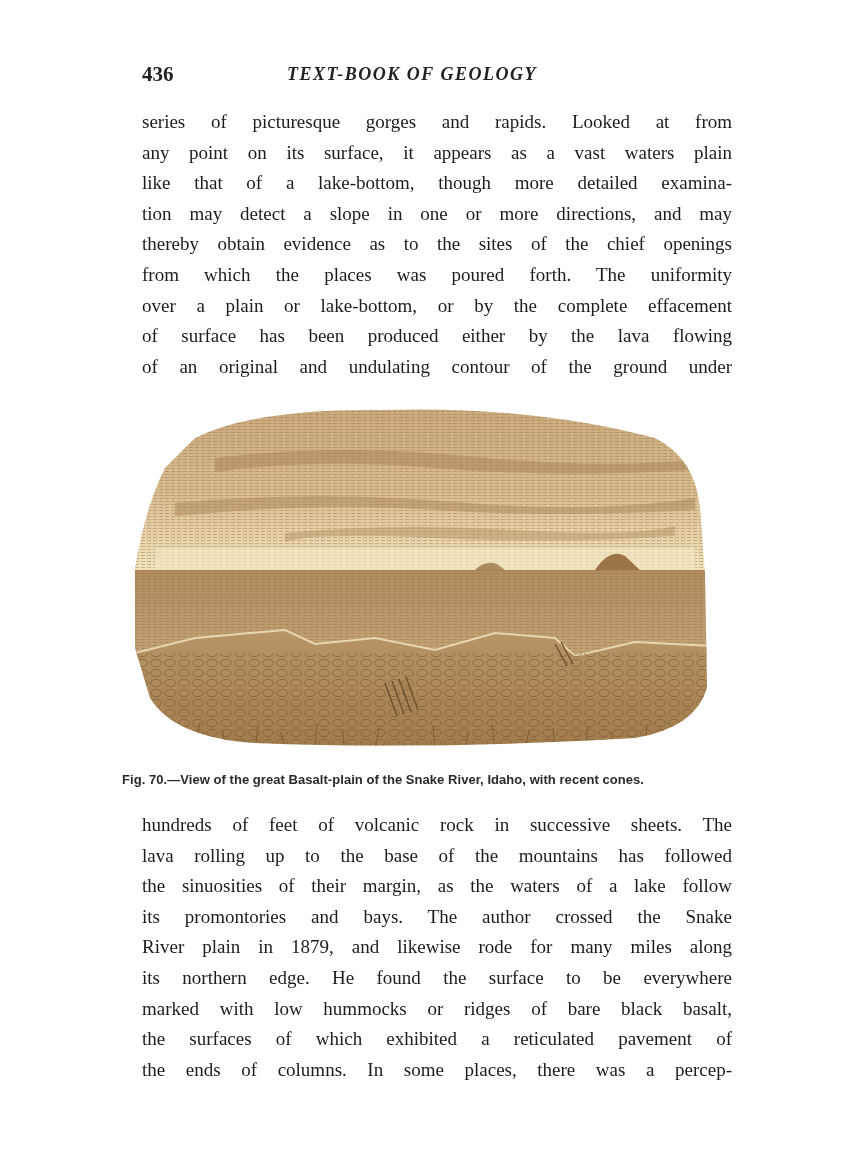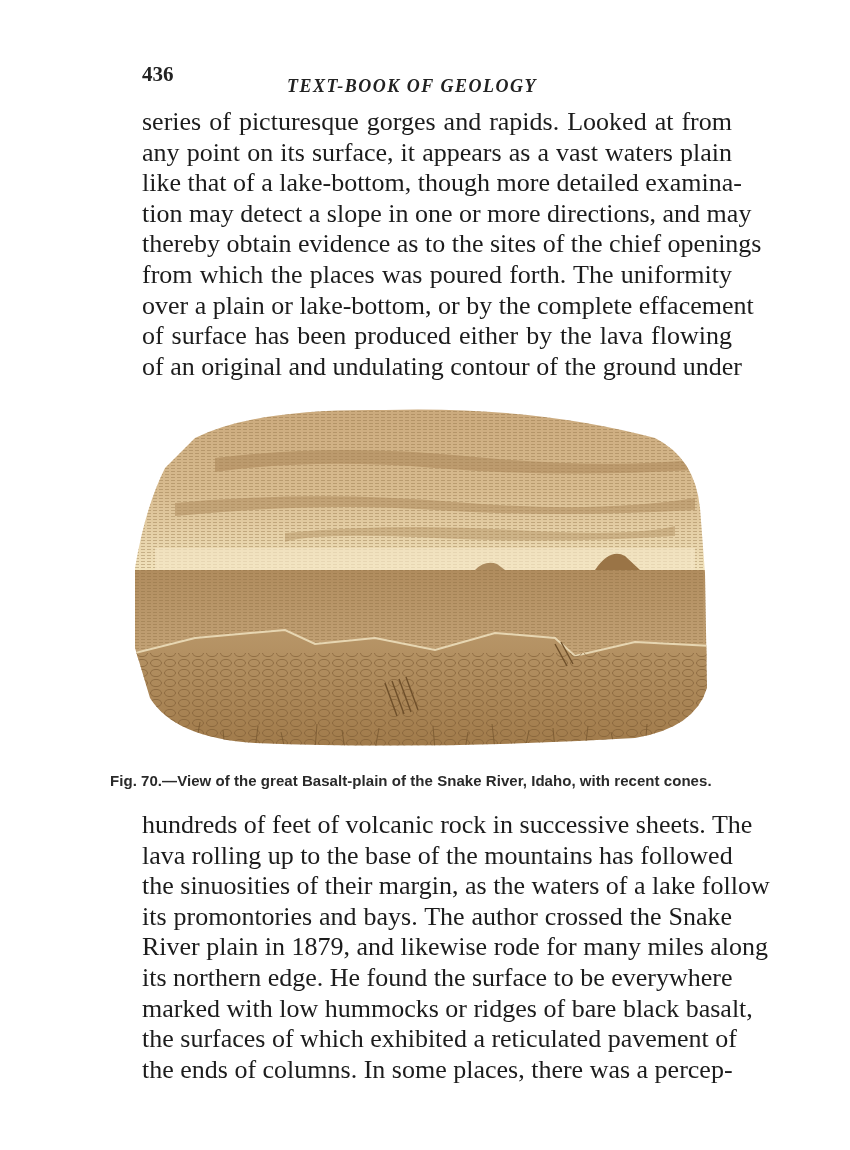--- a/index.html
+++ b/index.html
@@ -39,28 +39,27 @@
     .running-title {
       position: absolute;
       left: 145px;
       top: 2px;
       font-family: "Liberation Serif", serif;
       font-style: italic;
       font-weight: bold;
       font-size: 18px;
       letter-spacing: 1.5px;
       color: #222;
-      margin-top: 12px;
     }
     .text-block {
       position: absolute;
       left: 142px;
       width: 590px;
       font-family: "Liberation Serif", serif;
-      font-size: 26px;
+      font-size: 19px;
       line-height: 30.6px;
       color: #1c1c1c;
     }
     .text-block .line {
       display: block;
       text-align: justify;
       text-align-last: justify;
       white-space: nowrap;
       height: 30.6px;
     }
@@ -71,26 +70,26 @@
       position: absolute;
       left: 135px;
       top: 398px;
       width: 575px;
       height: 352px;
     }
     .figure svg { width: 100%; height: 100%; display: block; }
 
     .caption {
       position: absolute;
-      left: 110px;
+      left: 122px;
       top: 772px;
       width: 620px;
       font-family: "Liberation Sans", sans-serif;
       font-weight: bold;
-      font-size: 15px;
+      font-size: 13px;
       color: #2a2a2a;
       white-space: nowrap;
       letter-spacing: 0.05px;
     }
   </style>
 </head>
 <body>
 
 <div class="page">
 

